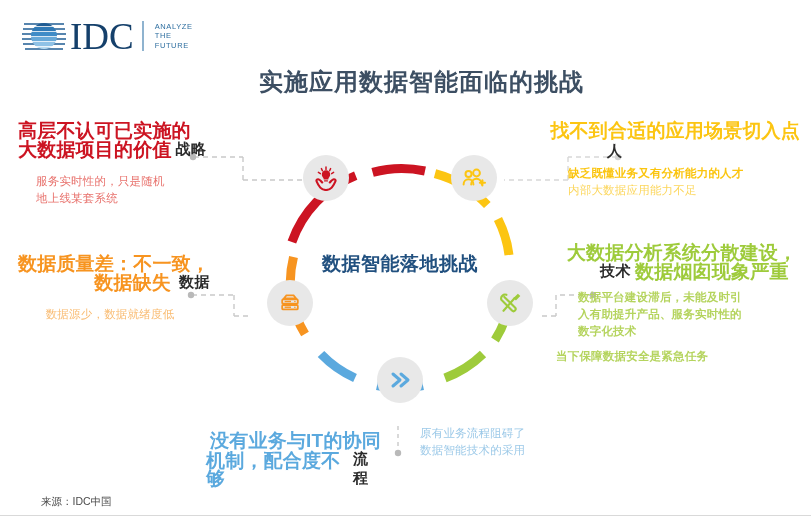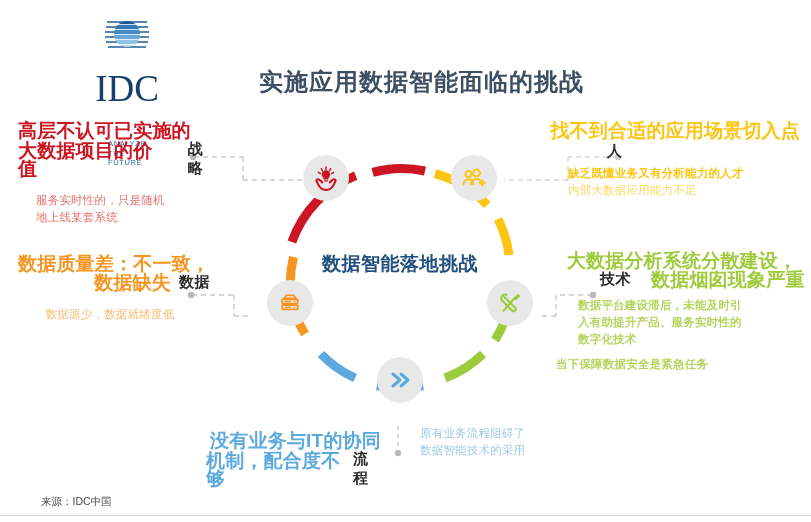--- a/index.html
+++ b/index.html
@@ -18,22 +18,21 @@
 
   
   #logo {
     position: absolute;
     left: 22px;
     top: 14px;
     width: 210px;
     height: 44px;
     display: flex;
     align-items: center;
-    gap: 16px;
-    flex-direction: column;
+    gap: 4px;
   }
   #logo .mark { width: 44px; height: 40px; flex: none; }
   #logo .idc-word {
     font-family: "Liberation Serif", "DejaVu Serif", serif;
     font-size: 37px;
     line-height: 37px;
     color: #15406b;
     letter-spacing: 0px;
     font-weight: 400;
   }
@@ -123,21 +122,21 @@
   .row-end {
     display: flex;
     align-items: flex-end;
     justify-content: flex-end;
     gap: 8px;
   }
   .row-start {
     display: flex;
     align-items: flex-end;
     justify-content: flex-start;
-    gap: 20px;
+    gap: 4px;
   }
 
   
   #source {
     position: absolute;
     left: 41px;
     top: 495px;
     font-size: 10.5px;
     color: #4a4a4a;
   }
@@ -359,21 +358,21 @@
 
 <div class="block" style="left:10px; top:255px; width:200px;">
   <div class="headline" style="color:#f79420; text-align:right;">数据质量差：不一致，</div>
   <div class="row-end">
     <div class="headline" style="color:#f79420;">数据缺失</div>
     <div class="cat">数据</div>
   </div>
   <div class="sub" style="color:#f9bb71; margin-top:14px; text-align:center;">数据源少，数据就绪度低</div>
 </div>
 
-<div class="block" style="left:556px; top:252px; width:252px;">
+<div class="block" style="left:556px; top:244px; width:252px;">
   <div class="headline" style="color:#9ecb3b; text-align:center;">大数据分析系统分散建设，</div>
   <div class="row-start" style="align-items:flex-end;">
     <div class="cat" style="margin-left:44px;">技术</div>
     <div class="headline" style="color:#9ecb3b;">数据烟囱现象严重</div>
   </div>
   <div class="sub bold" style="color:#b5d45e; margin-top:8px; margin-left:22px;">数据平台建设滞后，未能及时引</div>
   <div class="sub bold" style="color:#b5d45e; margin-left:22px;">入有助提升产品、服务实时性的</div>
   <div class="sub bold" style="color:#b5d45e; margin-left:22px;">数字化技术</div>
   <div class="sub bold" style="color:#b5d45e; margin-top:8px;">当下保障数据安全是紧急任务</div>
 </div>

